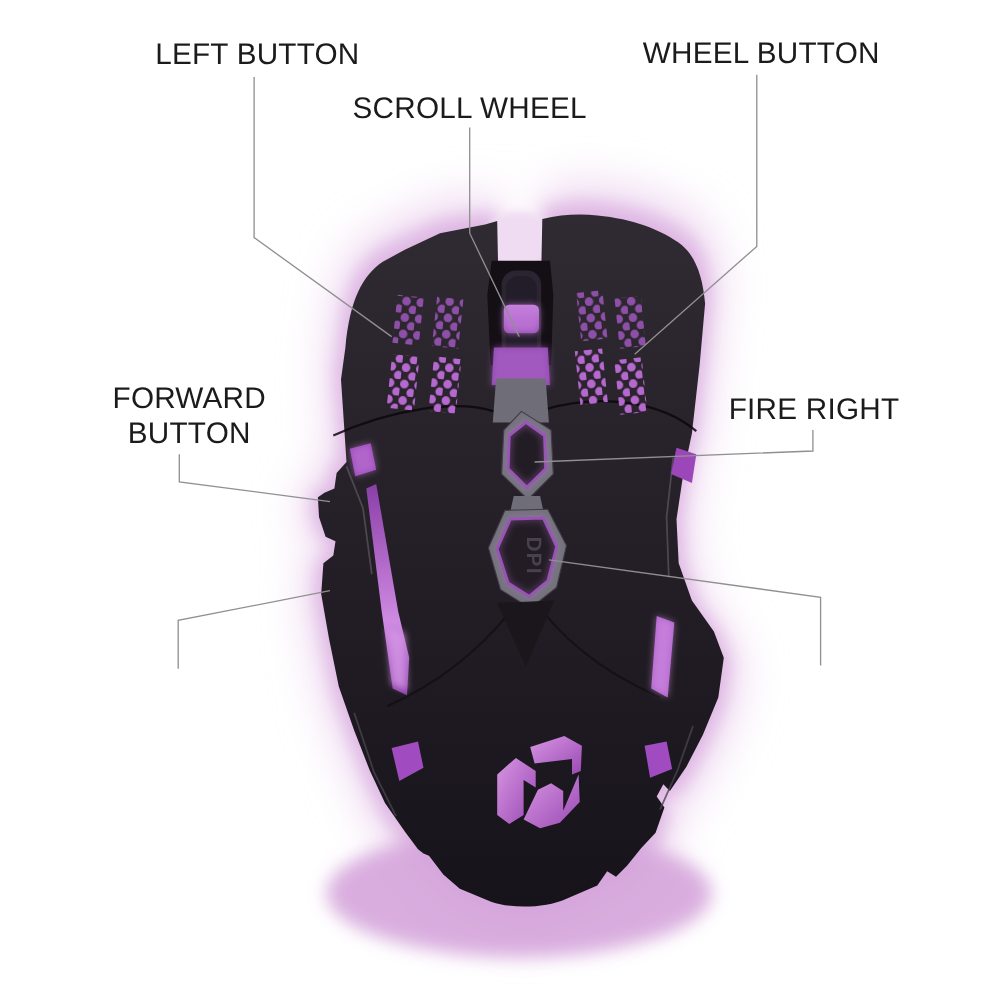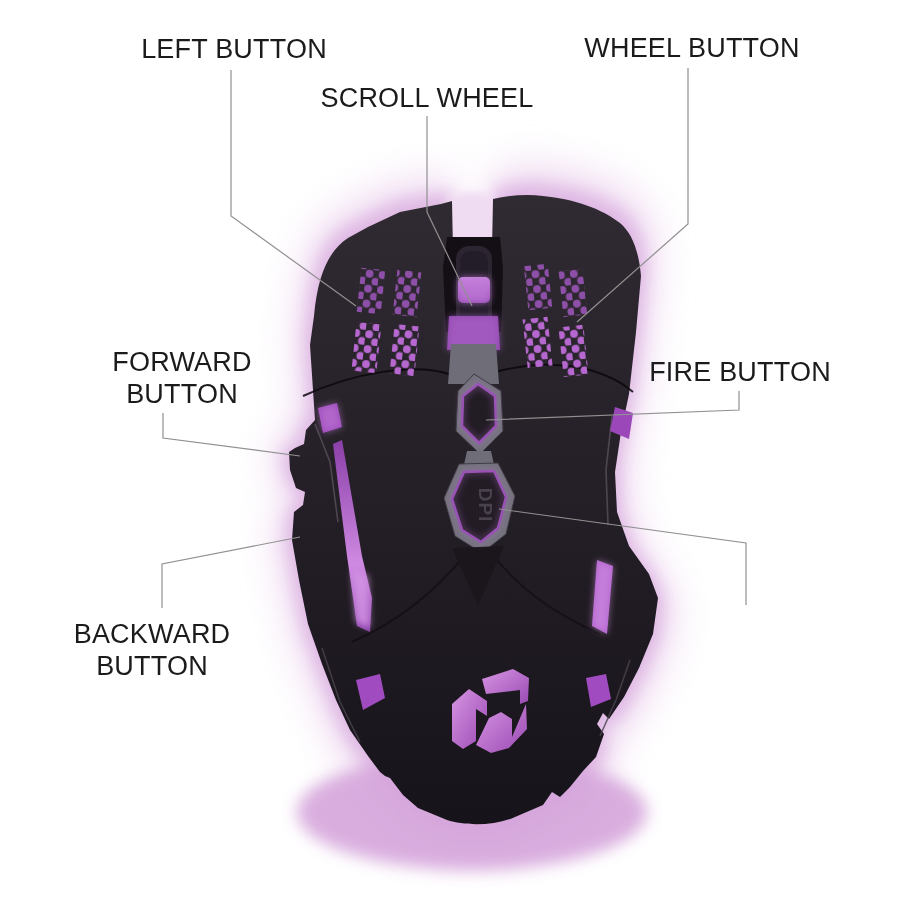--- a/index.html
+++ b/index.html
@@ -165,17 +165,16 @@
     <polyline points="163,413 163,438 300,456"></polyline>
     <polyline points="739,391 739,410 486,420"></polyline>
     <polyline points="162,608 162,564 300,537"></polyline>
     <polyline points="746,605 746,543 499,509"></polyline>
   </g>
 </svg>
 
 <div class="lbl" style="left:317px;top:82px;width:220px">SCROLL WHEEL</div>
 <div class="lbl" style="left:124px;top:33px;width:220px">LEFT BUTTON</div>
 <div class="lbl" style="left:582px;top:32px;width:220px">WHEEL BUTTON</div>
-<div class="lbl" style="left:102px;top:346px;width:160px">FORWARD BUTTON</div>
-<div class="lbl" style="left:630px;top:356px;width:220px">FIRE BUTTON</div>
-<div class="lbl" style="left:67px;top:618px;width:170px">BACKWARD BUTTON</div>
+<div class="lbl" style="left:92px;top:346px;width:160px">FORWARD BUTTON</div>
+<div class="lbl" style="left:630px;top:356px;width:220px">FIRE RIGHT</div>
 
 </div>
 
 </body></html>

